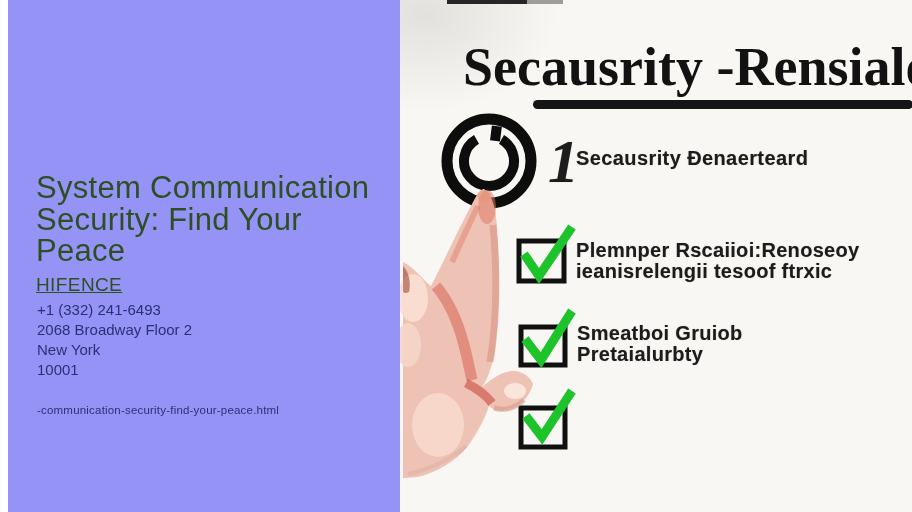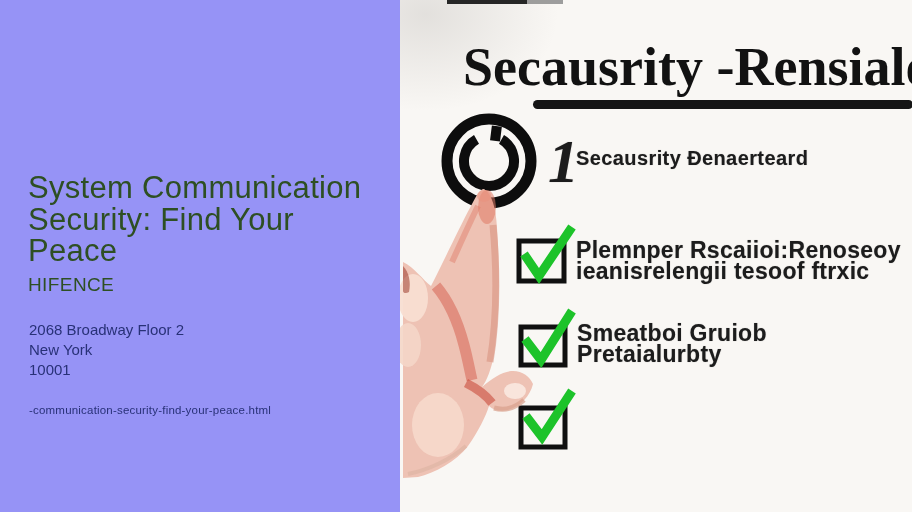--- a/index.html
+++ b/index.html
@@ -1,55 +1,56 @@
 <!DOCTYPE html>
 <html><head>
 <meta charset="utf-8">
 <style>
   html,body{margin:0;padding:0;background:#ffffff;}
   .page{position:relative;width:912px;height:512px;overflow:hidden;
         font-family:"Liberation Sans",sans-serif;background:#ffffff;}
 
   
-  .left-panel{position:absolute;left:0;top:0;width:468px;height:512px;background:#9693f6;}
+  .left-panel{position:absolute;left:8px;top:0;width:468px;height:512px;background:#9693f6;}
   .title{position:absolute;left:28px;top:172px;margin:0;font-size:31px;line-height:31.5px;
          font-weight:400;color:#2e4f23;letter-spacing:.3px;}
   .title span{display:block;}
-  .company{position:absolute;left:28px;top:274px;font-size:19px;color:#2e4f23;letter-spacing:.4px;}
+  .company{position:absolute;left:28px;top:274px;font-size:19px;color:#2e4f23;letter-spacing:.4px;text-decoration:underline;}
   .contact{position:absolute;left:29px;font-size:15px;color:#283177;}
   .phone{top:301px}.addr{top:321px}.city{top:341px}.zip{top:361px}
   .url{position:absolute;left:29px;font-size:11.5px;color:#283177;letter-spacing:.2px;}
   .url1{top:384px}.url2{top:404px}
 
   
   .hero{position:absolute;left:400px;top:0;width:512px;height:512px;background:#f9f7f4;overflow:hidden;}
   .vignette{position:absolute;left:0;top:0;width:170px;height:120px;
             background:radial-gradient(ellipse at 15% 12%, rgba(110,105,100,.16), transparent 65%);}
   .headline{position:absolute;left:63px;top:36px;font-family:"Liberation Serif",serif;
             font-weight:700;font-size:54px;color:#121212;white-space:nowrap;letter-spacing:0;}
   .gfx{position:absolute;left:0;top:0;}
   .marker{position:absolute;left:148px;top:130px;font-family:"Liberation Serif",serif;
           font-style:italic;font-weight:700;font-size:62px;line-height:1;color:#2a2a2a;}
   .blurtext{font-weight:700;color:#1c1c1c;text-shadow:0 0 1px rgba(20,20,20,.35);}
   .intro{position:absolute;left:176px;top:146px;font-size:20px;line-height:24px;letter-spacing:.4px;}
-  .rowtext{position:absolute;font-size:23px;line-height:21px;letter-spacing:.3px;}
+  .rowtext{position:absolute;font-size:20px;line-height:21px;letter-spacing:.3px;}
   .r1{left:176px;top:240px}.r2{left:177px;top:323px}.r3{left:177px;top:406px}
 </style>
 </head>
 <body>
 
 <div class="page">
 
   <aside class="left-panel">
     <h1 class="title">
       <span>System Communication</span>
       <span>Security: Find Your</span>
       <span>Peace</span>
     </h1>
     <div class="company">HIFENCE</div>
+    <div class="contact phone">+1 (332) 241-6493</div>
     <div class="contact addr">2068 Broadway Floor 2</div>
     <div class="contact city">New York</div>
     <div class="contact zip">10001</div>
     <div class="url url2">-communication-security-find-your-peace.html</div>
   </aside>
 
   <section class="hero">
     <div class="vignette"></div>
 
     <div class="headline">Secausrity -Rensialo</div>

